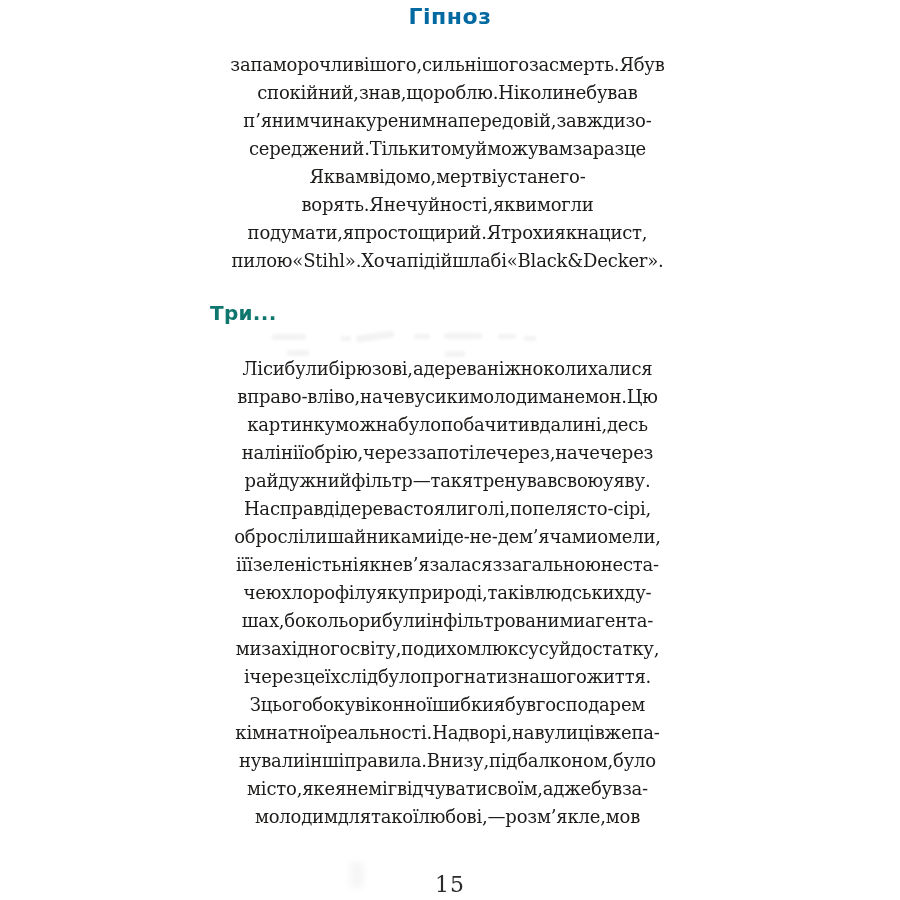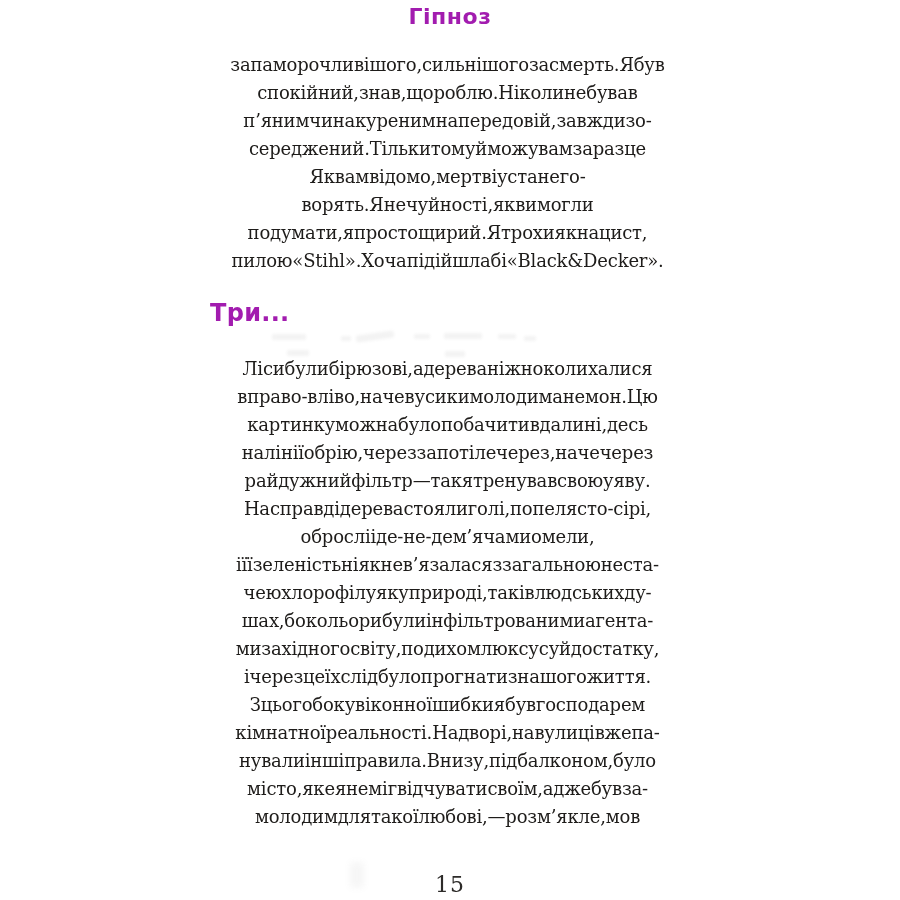--- a/index.html
+++ b/index.html
@@ -19,21 +19,21 @@
   .running-title {
     position: absolute;
     top: 4px;
     left: 0;
     right: 0;
     text-align: center;
     font-family: "DejaVu Sans", "Liberation Sans", sans-serif;
     font-weight: 700;
     font-size: 22px;
     letter-spacing: 0.5px;
-    color: #a21caf;
+    color: #0369a1;
   }
   .text-column {
     position: absolute;
     left: 210px;
     top: 51px;
     width: 475px;
     font-size: 18px;
     line-height: 28px;
     letter-spacing: -0.2px;
   }
@@ -41,24 +41,24 @@
   .line {
     display: flex;
     justify-content: center;
     height: 28px;
     align-items: baseline;
   }
   .line span { white-space: nowrap; }
   .section-heading {
     font-family: "DejaVu Sans", "Liberation Sans", sans-serif;
     font-weight: 700;
-    font-size: 24px;
+    font-size: 20px;
     line-height: 32px;
     letter-spacing: 0.3px;
-    color: #a21caf;
+    color: #0f766e;
     margin: 22px 0 26px 0;
     text-align: left;
   }
   .page-number {
     position: absolute;
     top: 872px;
     left: 0;
     right: 0;
     text-align: center;
     font-size: 22px;
@@ -230,20 +230,21 @@
         </div>
         <div class="line">
           <span>Насправді</span>
           <span>дерева</span>
           <span>стояли</span>
           <span>голі,</span>
           <span>попелясто-сірі,</span>
         </div>
         <div class="line">
           <span>оброслі</span>
+          <span>лишайниками</span>
           <span>і</span>
           <span>де-не-де</span>
           <span>м’ячами</span>
           <span>омели,</span>
         </div>
         <div class="line">
           <span>і</span>
           <span>її</span>
           <span>зеленість</span>
           <span>ніяк</span>

